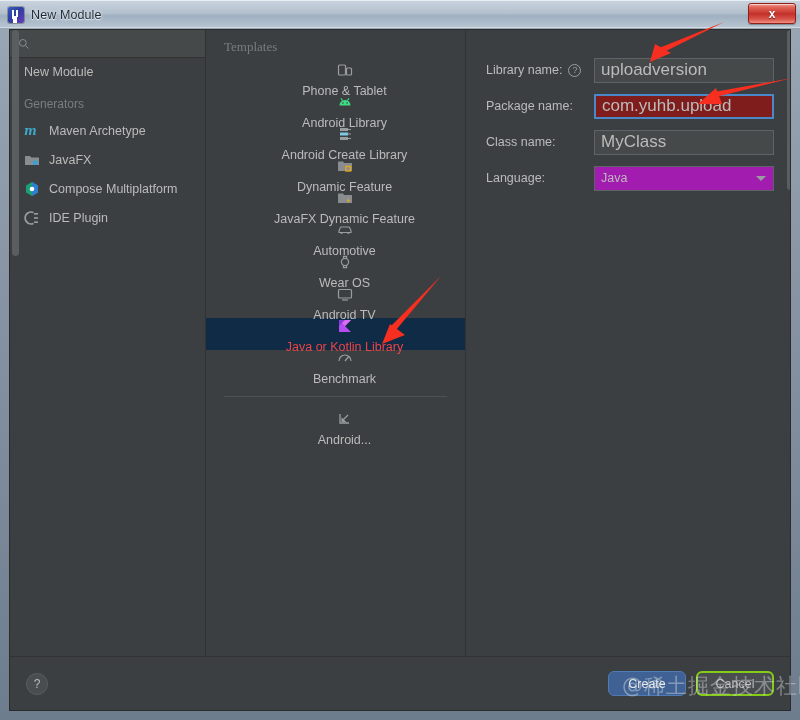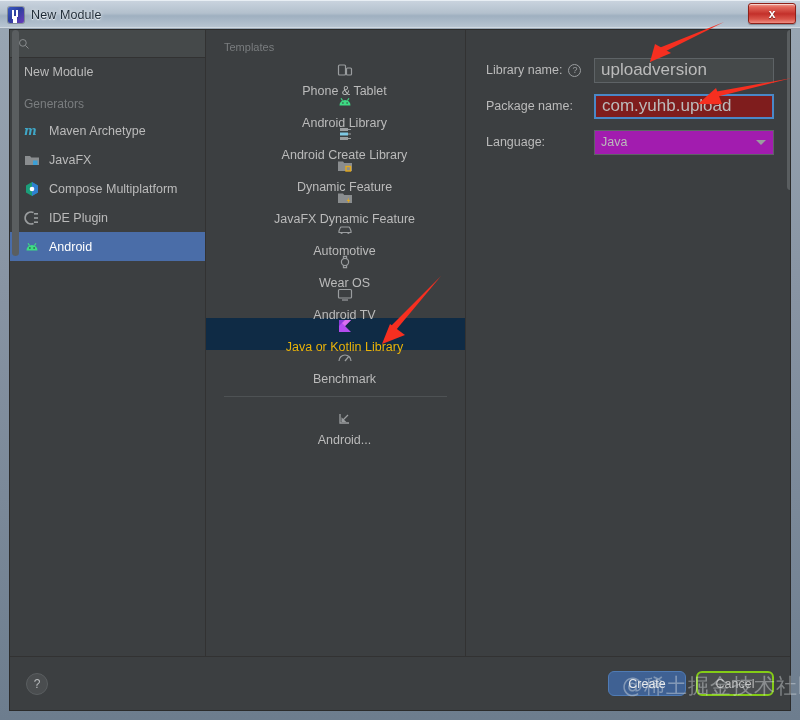--- a/index.html
+++ b/index.html
@@ -100,27 +100,27 @@
   .gen-icon { width: 16px; height: 16px; flex: 0 0 auto; display:block; }
 
   
   #templates {
     width: 260px; flex: 0 0 260px; background: #3c3f41;
     border-right: 1px solid #323232;
     padding-top: 2px;
   }
   #templates-title {
     height: 30px; display: flex; align-items: center;
-    padding-left: 18px; font-size: 11px; color: #7a7d7f;
+    padding-left: 18px; font-size: 13px; color: #7a7d7f; font-family: Liberation Serif, serif;
   }
   .tpl-item {
     height: 32px; display: flex; align-items: center; gap: 6px;
     padding-left: 18px; font-size: 12.5px; color: #bbbbbb; cursor: pointer; flex-direction: column;
   }
-  .tpl-item.selected { background: #0f2b45; color: #eab308; justify-content: space-between; }
+  .tpl-item.selected { background: #0f2b45; color: #ef4444; justify-content: space-between; }
   .tpl-icon { width: 16px; height: 16px; flex: 0 0 auto; display:block; }
   .tpl-sep {
     height: 1px; background: #4e5254; margin: 14px 18px 14px 18px;
   }
 
   
   #form {
     flex: 1 1 auto; background: #3c3f41; position: relative;
     padding: 22px 24px 0 20px;
   }
@@ -253,30 +253,20 @@
         <div class="gen-item">
           <svg class="gen-icon" viewBox="0 0 16 16">
             <path d="M9.5 2.5A6 6 0 1 0 9.5 13.5" fill="none" stroke="#9a9d9f" stroke-width="1.6"></path>
             <rect x="10" y="3" width="4" height="1.6" fill="#9a9d9f"></rect>
             <rect x="10" y="7.2" width="4" height="1.6" fill="#9a9d9f"></rect>
             <rect x="10" y="11.4" width="4" height="1.6" fill="#9a9d9f"></rect>
           </svg>
           <span>IDE Plugin</span>
         </div>
 
-        <div class="gen-item selected">
-          <svg class="gen-icon" viewBox="0 0 16 16">
-            <path d="M2.5 11.5a5.5 5.5 0 0 1 11 0z" fill="#3ddc84"></path>
-            <line x1="4" y1="4.2" x2="5.6" y2="6.6" stroke="#3ddc84" stroke-width="1.1"></line>
-            <line x1="12" y1="4.2" x2="10.4" y2="6.6" stroke="#3ddc84" stroke-width="1.1"></line>
-            <circle cx="5.9" cy="9" r=".8" fill="#2c2f31"></circle>
-            <circle cx="10.1" cy="9" r=".8" fill="#2c2f31"></circle>
-          </svg>
-          <span>Android</span>
-        </div>
 
         <div class="vscroll" style="left:2px; top:0px; height:226px;"></div>
       </div>
 
       <div id="templates">
         <div id="templates-title">Templates</div>
 
         <div class="tpl-item">
           <svg class="tpl-icon" viewBox="0 0 16 16">
             <rect x="1.5" y="3" width="7" height="10" rx="1" fill="none" stroke="#9a9d9f" stroke-width="1.2"></rect>
@@ -387,20 +377,26 @@
           <input class="text-field" type="text" value="uploadversion" style="">
         </div>
 
         <div class="form-row">
           <div class="form-label">
             <span>Package name:</span>
           </div>
           <input class="text-field focused" type="text" value="com.yuhb.upload" style="">
         </div>
 
+        <div class="form-row">
+          <div class="form-label">
+            <span>Class name:</span>
+          </div>
+          <input class="text-field" type="text" value="MyClass" style="">
+        </div>
 
         <div class="form-row">
           <div class="form-label">
             <span>Language:</span>
           </div>
           <div class="combo">
             <span>Java</span>
             <span class="caret"></span>
           </div>
         </div>

